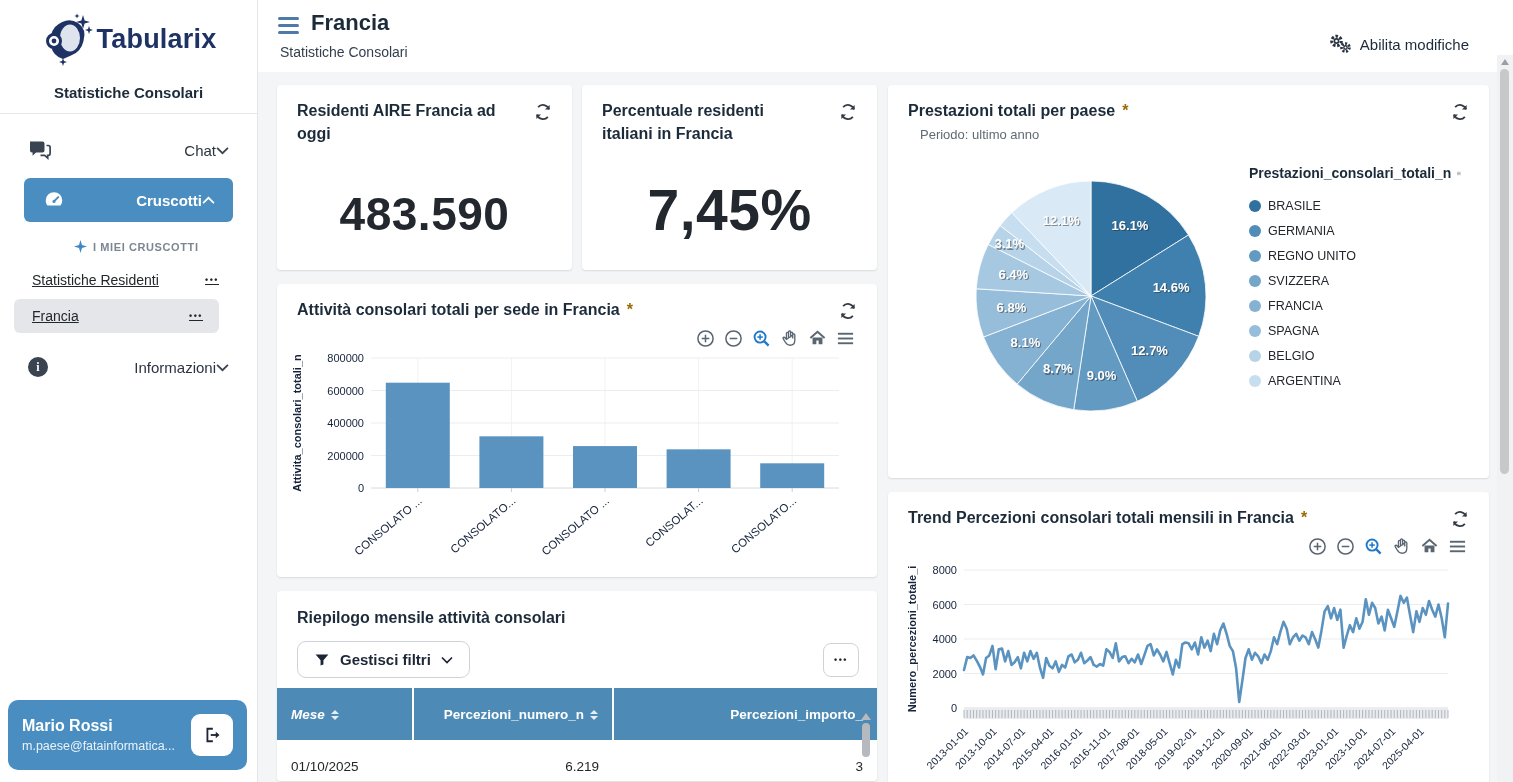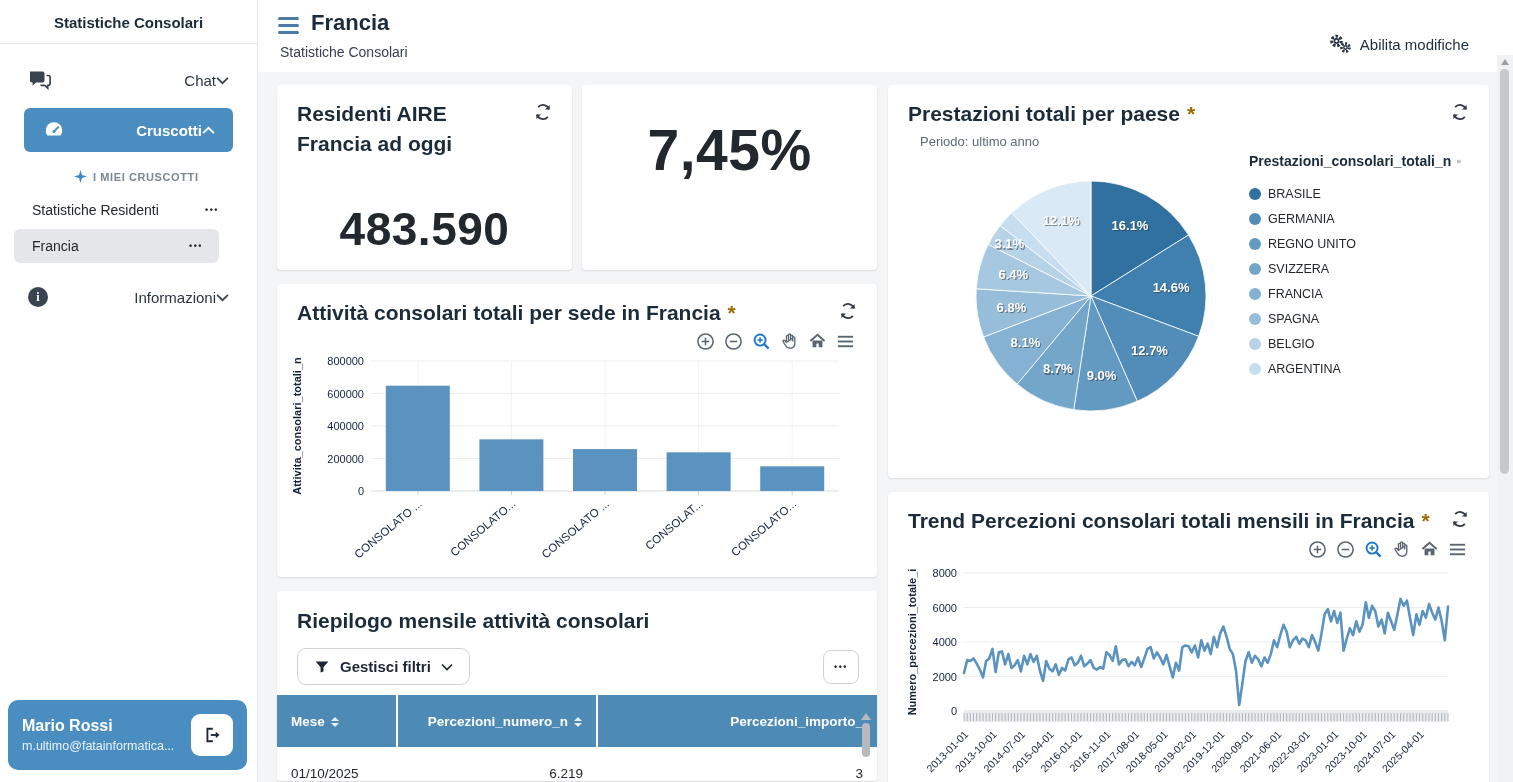--- a/index.html
+++ b/index.html
@@ -14,21 +14,21 @@
   .logo-text { font-size:27px; font-weight:800; color:#1e3264; letter-spacing:.2px; }
   .side-title { text-align:center; font-size:15px; font-weight:700; color:#1c2b3a; margin:14px 0 12px; }
   .side-divider { border:none; border-top:1px solid #e6e8eb; margin:0 0 16px; }
   .nav-item { display:flex; align-items:center; height:40px; padding:0 18px; margin:2px 10px; cursor:pointer;
               color:#2a3441; font-size:15px; border-radius:6px; }
   .nav-item .nav-label { flex:1; text-align:right; }
   .nav-item.active { background:#4a8ec1; color:#fff; font-weight:600; margin:8px 24px 8px 24px; height:44px; }
   .section-label { display:flex; align-items:center; gap:6px; padding:10px 0 8px 38px;
                    font-size:11px; font-weight:700; letter-spacing:.6px; color:#7c8692;margin-left:36px; }
   .dash-item { display:flex; align-items:center; justify-content:space-between; font-size:14px; color:#23272b;
-               padding:9px 16px 9px 18px; margin:2px 22px 2px 14px; border-radius:6px; cursor:pointer; }
+               padding:9px 16px 9px 18px; margin:2px 22px 2px 14px; border-radius:6px; cursor:pointer;text-decoration:underline; }
   .dash-item.selected { background:#e4e6ea; margin-right:38px; }
   .dots { font-size:9px; letter-spacing:1.5px; color:#23272b; font-weight:700; }
   .info-circle { width:20px; height:20px; border-radius:50%; background:#3a4350; color:#fff;
                  display:flex; align-items:center; justify-content:center; font-size:12px; font-weight:700;
                  font-family:"Liberation Serif", serif; }
   .user-card { position:absolute; left:8px; right:10px; bottom:12px; background:#4a8ec1; border-radius:10px;
                padding:14px 14px; display:flex; align-items:center; justify-content:space-between; }
   .user-name { color:#fff; font-weight:700; font-size:16px; }
   .user-email { color:#eaf2f9; font-size:12.5px; margin-top:4px; }
   .logout-btn { width:42px; height:42px; background:#fff; border:none; border-radius:9px; cursor:pointer;
@@ -46,41 +46,41 @@
   .burger span { width:21px; height:3px; background:#4d7aa6; border-radius:2px; }
   .enable-edits { display:flex; align-items:center; gap:7px; margin-top:6px; cursor:pointer;
                   font-size:15px; color:#1c2b3a; }
 
   .content { display:flex; gap:11px; padding:13px 19px; height:710px; overflow:hidden; }
   .col-left { width:600px; min-width:600px; }
   .col-right { width:601px; min-width:601px; }
   .card { background:#fff; border-radius:4px; box-shadow:0 1px 2px rgba(27,33,44,.12); position:relative; }
 
   .card-head { display:flex; justify-content:space-between; align-items:flex-start; padding:14px 18px 0 20px; }
-  .card-title { font-size:21px; font-weight:700; color:#1c2b3a; line-height:1.45; }
+  .card-title { font-size:16px; font-weight:700; color:#1c2b3a; line-height:1.45; }
   .asterisk { color:#9a6b00; font-weight:700; margin-left:7px; }
   .card-sub { font-size:13px; color:#5f6a76; margin:5px 0 0 12px; }
   .refresh-btn { background:none; border:none; cursor:pointer; padding:2px; margin-top:2px; }
 
   .kpi-row { display:flex; gap:10px; }
   .kpi-card { flex:1; height:185px; }
   .kpi-card .card-title { max-width:200px; }
   .kpi-value { text-align:center; font-weight:800; color:#23272e; font-size:46px; margin-top:42px; letter-spacing:.5px; }
   .kpi-card:nth-child(2) .kpi-value { font-size:57px; margin-top:32px; }
 
   .bar-card { height:293px; margin-top:14px; }
   .table-card { height:190px; margin-top:14px; overflow:hidden; }
   .pie-card { height:393px; }
   .line-card { height:330px; margin-top:14px; }
 
   .plot-toolbar { display:flex; gap:9px; justify-content:flex-end; padding:4px 22px 0 0; align-items:center; }
   .plot-toolbar span { cursor:pointer; display:flex; }
 
   .pie-wrap { position:absolute; left:78px; top:86px; }
-  .legend { position:absolute; right:28px; top:68px; width:212px; }
+  .legend { position:absolute; right:28px; top:80px; width:212px; }
   .legend-title { font-size:14px; font-weight:700; color:#1c2b3a; text-align:right; display:flex;
                   justify-content:flex-end; align-items:center; gap:6px; }
   .legend ul { list-style:none; margin-top:12px; }
   .legend li { display:flex; align-items:center; gap:7px; font-size:12.5px; color:#23272b;
                padding:5.5px 0; cursor:pointer; }
   .legend .dot { width:12px; height:12px; border-radius:50%; display:inline-block; }
 
   .tbl-controls { display:flex; justify-content:space-between; align-items:center; padding:12px 18px 10px 20px; }
   .filter-btn { display:flex; align-items:center; gap:10px; background:#fff; border:1px solid #cfd3d8;
                 border-radius:9px; padding:9px 16px; font-size:15px; font-weight:700; color:#1d2636; cursor:pointer;
@@ -112,20 +112,33 @@
                            border-radius:5px; cursor:pointer; }
   .chev { transition:transform .2s; }
   .chev.up { transform:rotate(180deg); }
 </style>
 </head>
 <body>
 
 <div class="app">
 
   <aside class="sidebar">
+    <div class="logo-row">
+      <svg width="52" height="54" viewBox="0 0 52 54">
+        <path d="M14 15 Q26 4 37 11 Q46 17 42.5 29 Q40 40 30 43.5 L22 47 Q12 44 10 34 Q8 22 14 15z" fill="#1e3264"></path>
+        <ellipse cx="29" cy="26" rx="10" ry="13.5" fill="#dde4ee"></ellipse>
+        <circle cx="13" cy="29" r="6.5" fill="#fff" stroke="#1e3264" stroke-width="3"></circle>
+        <circle cx="13" cy="29" r="2.4" fill="#1e3264"></circle>
+        <path d="M42 3 L43.6 8.4 49 10 L43.6 11.6 42 17 L40.4 11.6 35 10 L40.4 8.4 Z" fill="#1e3264"></path>
+        <path d="M48 14 L49 17 52 18 L49 19 48 22 L47 19 44 18 L47 17 Z" fill="#1e3264"></path>
+        <path d="M36 1.5 L36.7 3.3 38.5 4 L36.7 4.7 36 6.5 L35.3 4.7 33.5 4 L35.3 3.3 Z" fill="#1e3264"></path>
+        <path d="M22 46 L23 49 26 50 L23 51 22 54 L21 51 18 50 L21 49 Z" fill="#1e3264"></path>
+      </svg>
+      <span class="logo-text">Tabularix</span>
+    </div>
     <div class="side-title">Statistiche Consolari</div>
     <hr class="side-divider">
 
     <div class="nav-item">
       <svg width="24" height="22" viewBox="0 0 24 22">
         <path d="M2 2.5h12.5a2 2 0 0 1 2 2v7a2 2 0 0 1-2 2H8l-3.4 3.2V13.5H4a2 2 0 0 1-2-2z" fill="#3a4350"></path>
         <path d="M18.5 6.5h1.8a1.8 1.8 0 0 1 1.8 1.8v6.2a1.8 1.8 0 0 1-1.8 1.8h-.6v2.8l-3-2.8h-4.2" fill="none" stroke="#3a4350" stroke-width="1.7"></path>
       </svg>
       <span class="nav-label">Chat</span>
       <svg class="chev" width="13" height="9" viewBox="0 0 12 8">
@@ -165,21 +178,21 @@
       <span class="info-circle">i</span>
       <span class="nav-label">Informazioni</span>
       <svg class="chev" width="13" height="9" viewBox="0 0 12 8">
         <path d="M1 1.5l5 5 5-5" stroke="#3a4350" stroke-width="1.6" fill="none"></path>
       </svg>
     </div>
 
     <div class="user-card">
       <div>
         <div class="user-name">Mario Rossi</div>
-        <div class="user-email">m.ultimo@fatainformatica...</div>
+        <div class="user-email">m.paese@fatainformatica...</div>
       </div>
       <button class="logout-btn">
         <svg width="20" height="20" viewBox="0 0 24 24">
           <path d="M13 4.5H6.5v15H13" fill="none" stroke="#1d2636" stroke-width="2.2"></path>
           <line x1="10.5" y1="12" x2="18" y2="12" stroke="#1d2636" stroke-width="2.2"></line>
           <path d="M16.5 8 L21 12 L16.5 16 Z" fill="#1d2636"></path>
         </svg>
       </button>
     </div>
   </aside>
@@ -220,20 +233,31 @@
                   <path d="M20 8.5A8.5 8.5 0 0 0 5.5 5.4" fill="none" stroke="#343b46" stroke-width="2.4"></path>
                   <path d="M4 15.5a8.5 8.5 0 0 0 14.5 3.1" fill="none" stroke="#343b46" stroke-width="2.4"></path>
                   <path d="M20.8 2.6v6.2h-6.2z" fill="#343b46"></path>
                   <path d="M3.2 21.4v-6.2h6.2z" fill="#343b46"></path>
                 </svg>
               </button>
             </div>
             <div class="kpi-value">483.590</div>
           </div>
           <div class="card kpi-card">
+            <div class="card-head">
+              <div class="card-title">Percentuale residenti italiani in Francia</div>
+              <button class="refresh-btn">
+                <svg width="18" height="18" viewBox="0 0 24 24">
+                  <path d="M20 8.5A8.5 8.5 0 0 0 5.5 5.4" fill="none" stroke="#343b46" stroke-width="2.4"></path>
+                  <path d="M4 15.5a8.5 8.5 0 0 0 14.5 3.1" fill="none" stroke="#343b46" stroke-width="2.4"></path>
+                  <path d="M20.8 2.6v6.2h-6.2z" fill="#343b46"></path>
+                  <path d="M3.2 21.4v-6.2h6.2z" fill="#343b46"></path>
+                </svg>
+              </button>
+            </div>
             <div class="kpi-value">7,45%</div>
           </div>
         </div>
 
         <div class="card bar-card">
           <div class="card-head">
             <div class="card-title">
               <span>Attività consolari totali per sede in Francia</span><span class="asterisk">*</span>
             </div>
             <button class="refresh-btn">
@@ -333,21 +357,21 @@
               <span>Gestisci filtri</span>
               <svg class="chev" width="12" height="8" viewBox="0 0 12 8">
                 <path d="M1 1.5l5 5 5-5" stroke="#1d2636" stroke-width="1.7" fill="none"></path>
               </svg>
             </button>
             <button class="more-btn">•••</button>
           </div>
           <table class="summary">
             <thead id="tbl-head">
                 <tr>
-                  <th style="text-align: left; width: 120px;"><span>Mese</span><span class="sort-ic">
+                  <th style="text-align: left; width: 136px; font-style: italic;"><span>Mese</span><span class="sort-ic">
                       <i class="up"></i>
                       <i class="dn"></i>
                     </span></th>
                   <th style="text-align: right; width: 200px;"><span>Percezioni_numero_n</span><span class="sort-ic">
                       <i class="up"></i>
                       <i class="dn"></i>
                     </span></th>
                   <th style="text-align: right; width: auto;"><span>Percezioni_importo_</span></th>
                 </tr>
               </thead>

